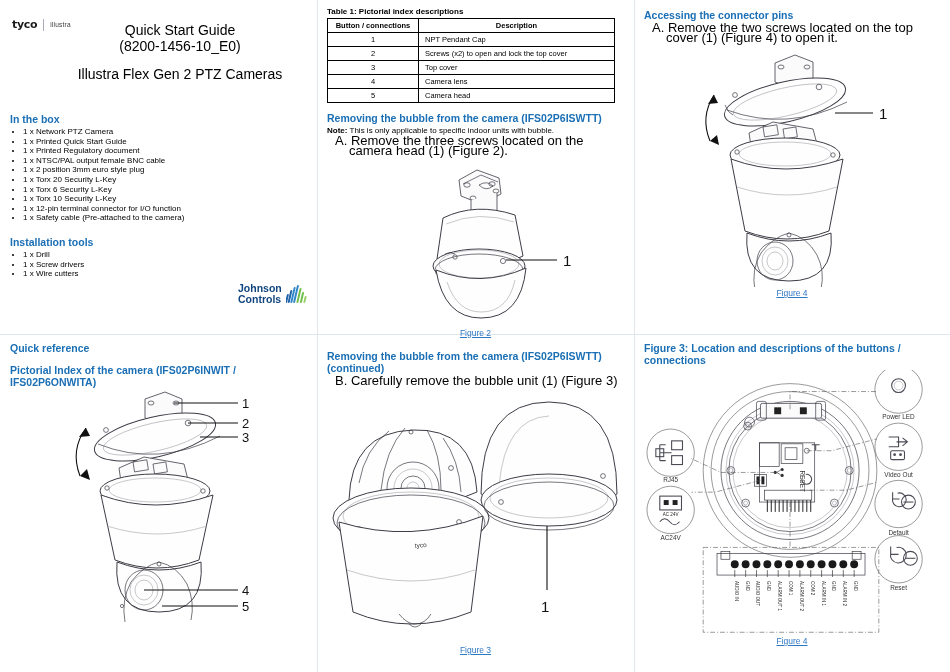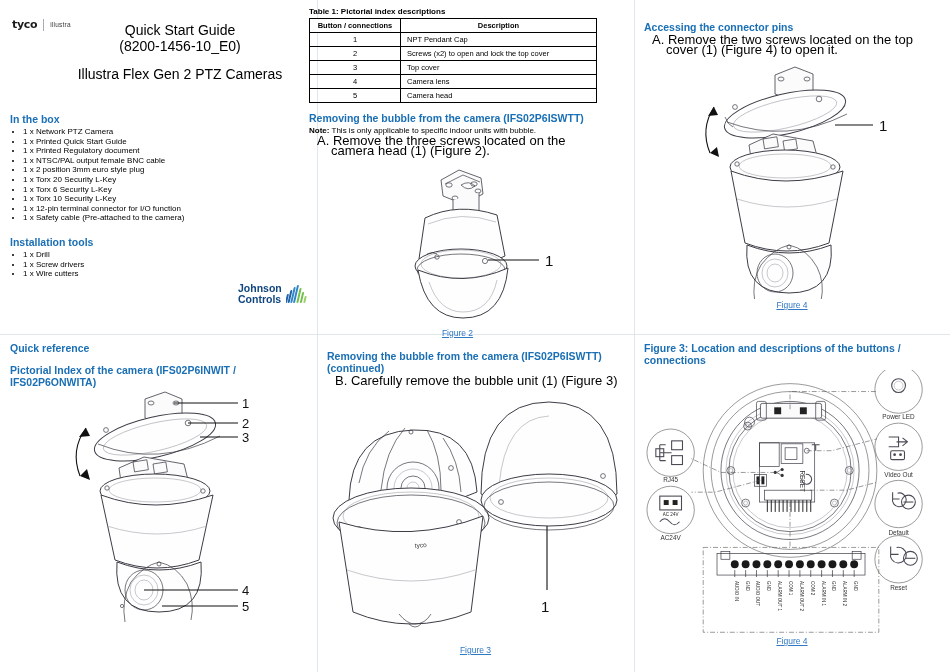--- a/index.html
+++ b/index.html
@@ -129,21 +129,21 @@
         <i style="left:3px;height:13px;background:#1e63a8;transform:skewX(-13deg)"></i>
         <i style="left:6px;height:16px;background:#2f86c8;transform:skewX(-13deg)"></i>
         <i style="left:9px;height:18px;background:#2f86c8;transform:skewX(-13deg)"></i>
         <i style="left:12px;height:15px;background:#6fbf4a;transform:skewX(-13deg)"></i>
         <i style="left:15px;height:11px;background:#6fbf4a;transform:skewX(-13deg)"></i>
         <i style="left:18px;height:7px;background:#9ad06a;transform:skewX(-13deg)"></i>
       </div>
     </div>
   </div>
 
-  <div class="panel" style="left:299px;top:0;width:317px;height:334px;padding-top:7px">
+  <div class="panel" style="left:317px;top:0;width:317px;height:334px;padding-top:7px">
     <p class="tabtitle">Table 1: Pictorial index descriptions</p>
     <table class="idx">
       <thead>
         <tr>
           <th>Button / connections</th>
           <th>Description</th>
         </tr>
       </thead>
       <tbody>
         <tr>
@@ -202,21 +202,21 @@
         <path class="fillw" d="M85 112 q8 48 45 48 q40 0 45 -50 q-45 20 -90 2 Z"></path>
         <path class="lnl" d="M96 124 q10 30 34 30 q27 0 34 -32"></path>
 
         <line class="callout" x1="155" y1="102" x2="206" y2="102"></line>
         <text class="cnum" x="212" y="108">1</text>
       </svg>
     </div>
     <p class="figcap" style="margin-top:0px">Figure 2</p>
   </div>
 
-  <div class="panel" style="left:634px;top:12px;width:316px;height:334px;padding-top:9px">
+  <div class="panel" style="left:634px;top:0;width:316px;height:334px;padding-top:9px">
     <h2 class="blue">Accessing the connector pins</h2>
     <p class="step">A.      Remove the two screws located on the top cover (1) (Figure 4) to open it.</p>
 
     <div class="figwrap" style="margin-top:4px">
       <svg width="250" height="240" viewBox="0 0 250 240">
 
         <path class="fillw2" d="M108 16 L128 8 L146 15 L146 34 L126 42 L108 35 Z"></path>
         <ellipse class="ln2" cx="114" cy="20" rx="3" ry="2"></ellipse>
         <ellipse class="ln2" cx="140" cy="20" rx="3" ry="2"></ellipse>
 

